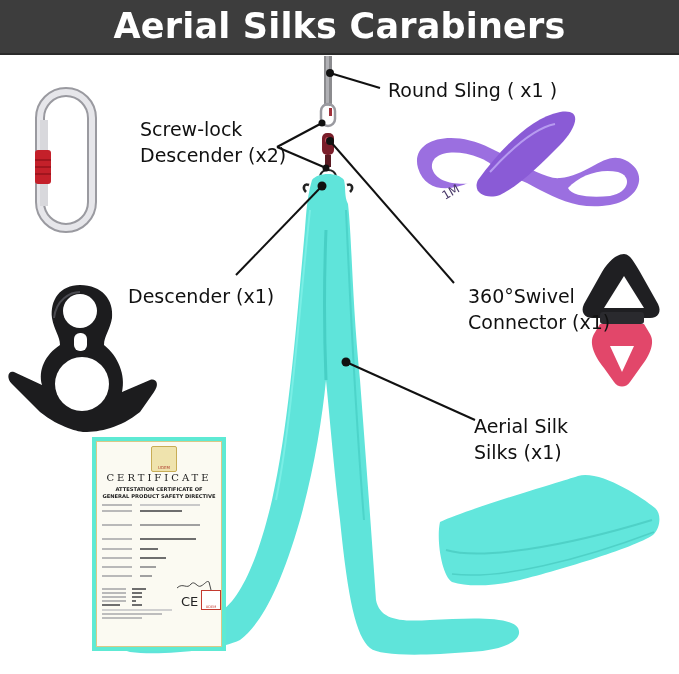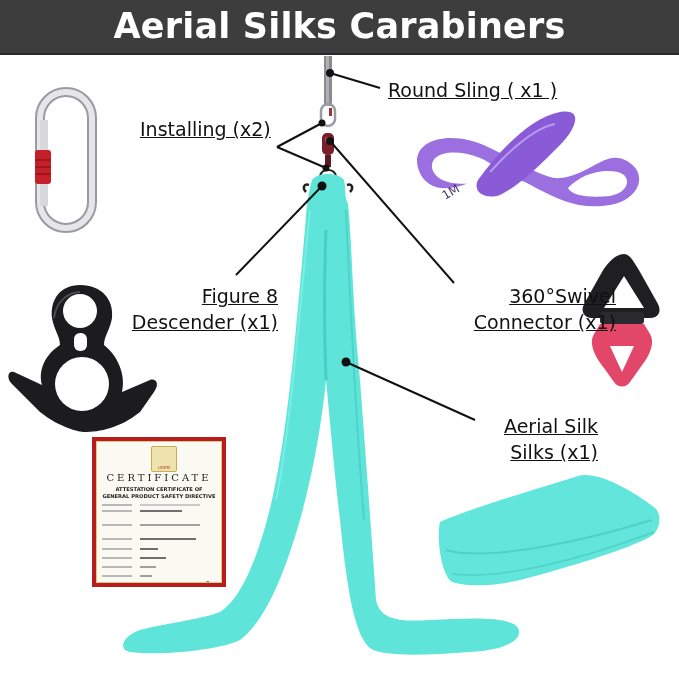--- a/index.html
+++ b/index.html
@@ -1,21 +1,21 @@
 <!DOCTYPE html>
 <html><head>
 <meta charset="utf-8">
 <style>
   html,body{margin:0;padding:0;background:#fff;}
   body{width:679px;height:674px;position:relative;overflow:hidden;font-family:"DejaVu Sans","Liberation Sans",sans-serif;}
   .header{position:absolute;left:0;top:0;width:679px;height:53px;background:#3d3d3d;border-bottom:2px solid #2a2a2a;display:flex;align-items:center;justify-content:center;}
   .header h1{margin:0;color:#fff;font-family:"DejaVu Sans","Liberation Sans",sans-serif;font-weight:bold;font-size:35px;letter-spacing:0.2px;line-height:1;}
   .art{position:absolute;left:0;top:0;width:679px;height:674px;}
-  .label{position:absolute;color:#111;font-family:"DejaVu Sans","Liberation Sans",sans-serif;font-size:19px;line-height:26px;text-align:right;white-space:nowrap;text-decoration:underline;}
-  .cert{position:absolute;left:92px;top:437px;width:134px;height:150px;background:#b91c1c;}
+  .label{position:absolute;color:#111;font-family:"DejaVu Sans","Liberation Sans",sans-serif;font-size:19px;line-height:26px;text-align:left;white-space:nowrap;}
+  .cert{position:absolute;left:92px;top:437px;width:134px;height:214px;background:#5eead4;}
   .cert-inner{position:absolute;left:4px;top:4px;right:4px;bottom:4px;background:#fbfaf2;border:1px solid #d9c987;box-sizing:border-box;overflow:hidden;}
   .cert-logo{position:absolute;left:54px;top:4px;width:24px;height:24px;background:#efe3ad;border:1px solid #c8ad55;border-radius:2px;}
   .cert-logo-text{position:absolute;left:0;right:0;bottom:1px;font-size:4px;color:#b04030;text-align:center;font-family:"DejaVu Sans",sans-serif;}
   .cert-title{position:absolute;left:0;right:0;top:30px;text-align:center;font-family:"DejaVu Serif","Liberation Serif",serif;font-size:10px;letter-spacing:3px;color:#222;}
   .cert-sub{position:absolute;left:0;right:0;text-align:center;font-family:"DejaVu Sans",sans-serif;font-weight:bold;font-size:5.2px;color:#222;}
   .cert-row{position:absolute;left:5px;right:5px;height:3px;}
   .cert-row .k{position:absolute;left:0;top:0;width:30px;height:2px;background:#b9b9b9;}
   .cert-row .v{position:absolute;left:38px;top:0;height:2px;background:#6e6e6e;}
   .cert-ce{position:absolute;left:84px;top:152px;font-size:13px;color:#222;font-family:"DejaVu Sans",sans-serif;}
   .cert-stamp{position:absolute;left:104px;top:148px;width:18px;height:18px;border:1px solid #c43a2f;background:#fff;}
@@ -110,25 +110,25 @@
     <circle cx="330" cy="141" r="4"></circle>
     <circle cx="346" cy="362" r="4.5"></circle>
   </g>
 </svg>
 
 <div class="label" style="left:388px;top:77px;">
   <span>Round Sling ( x1 )</span>
 </div>
 
 <div class="label" style="left:140px;top:116px;">
-  <div>Installing (x2)</div>
+  <div>Screw-lock</div>
+  <div>Descender (x2)</div>
 </div>
 
 <div class="label" style="left:128px;top:283px;width:150px;">
-  <div>Figure 8</div>
   <div>Descender (x1)</div>
 </div>
 
 <div class="label" style="left:444px;top:283px;width:148px;margin-left:24px;">
   <div>360°Swivel</div>
   <div>Connector (x1)</div>
 </div>
 
 <div class="label" style="left:474px;top:413px;width:124px;">
   <div>Aerial Silk</div>

